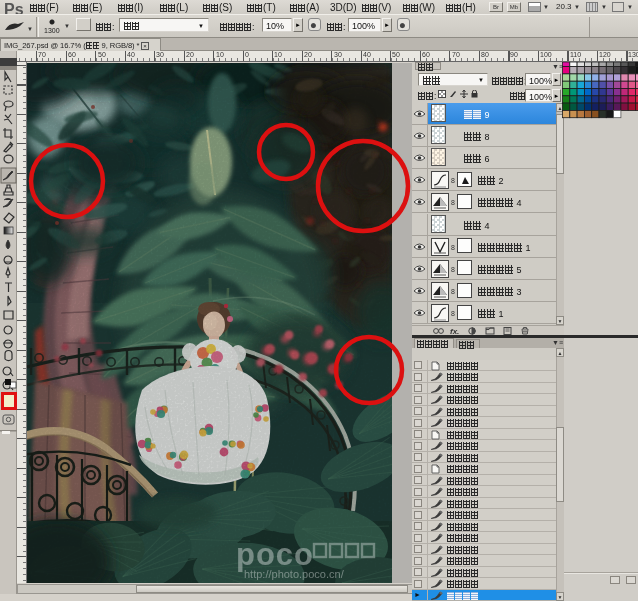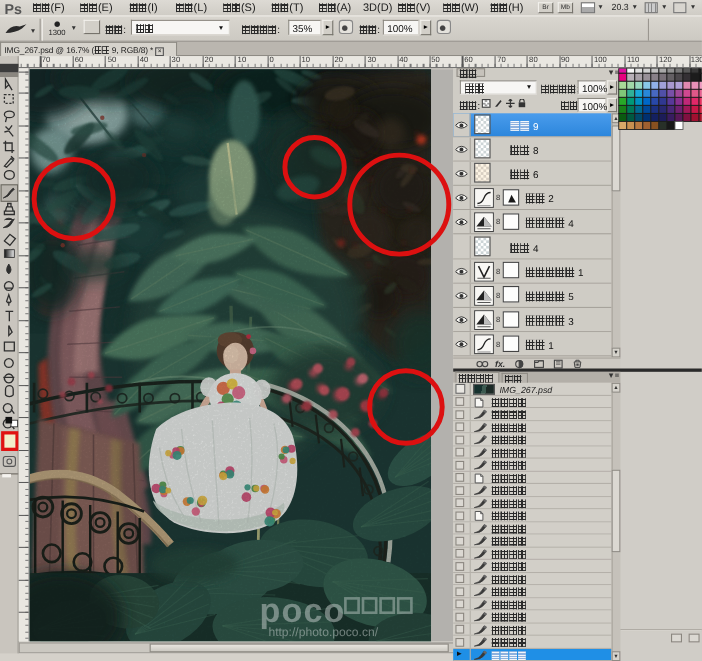--- a/index.html
+++ b/index.html
@@ -20,21 +20,21 @@
 #vruler{left:17px;top:62px;width:10px;height:521px;background:#e9e7e1;border-right:1px solid #777}
 #photo{left:27px;top:63px;width:365px;height:520px;background:#22423e;overflow:hidden}
 #paste{left:392px;top:63px;width:20px;height:520px;background:#b3b1ad}
 #hscroll{left:17px;top:584px;width:397px;height:10px;background:#cbc8c1;border:1px solid #999690}
 #hthumb{left:136px;top:585px;width:272px;height:8px;background:linear-gradient(#e8e5df,#ccc9c2);border:1px solid #8e8b84}
 #statusb{left:0;top:594px;width:638px;height:7px;background:#d5d1ca}
 #panels{left:412px;top:62px;width:226px;height:539px;background:#d0cdc6}
 svg{display:block}
 </style></head><body>
 <div id="menubar" class="abs">
-<span class="mi" style="left:4px;top:1px;font-weight:bold;font-size:13px;color:#555">Ps</span>
+<span class="mi" style="left:4px;top:1px;font-weight:bold;font-size:16px;color:#555">Ps</span>
 <span class="mi" style="left:30px"><i class="z"></i><i class="z"></i>(F)</span>
 <span class="mi" style="left:73px"><i class="z"></i><i class="z"></i>(E)</span>
 <span class="mi" style="left:118px"><i class="z"></i><i class="z"></i>(I)</span>
 <span class="mi" style="left:160px"><i class="z"></i><i class="z"></i>(L)</span>
 <span class="mi" style="left:203px"><i class="z"></i><i class="z"></i>(S)</span>
 <span class="mi" style="left:247px"><i class="z"></i><i class="z"></i>(T)</span>
 <span class="mi" style="left:290px"><i class="z"></i><i class="z"></i>(A)</span>
 <span class="mi" style="left:330px">3D(D)</span>
 <span class="mi" style="left:362px"><i class="z"></i><i class="z"></i>(V)</span>
 <span class="mi" style="left:403px"><i class="z"></i><i class="z"></i>(W)</span>
@@ -59,21 +59,21 @@
 <span class="abs" style="left:27px;top:11px;font-size:6px;color:#333">▼</span>
 <span class="abs" style="left:36px;top:2px;width:1px;height:20px;background:#9a968f"></span>
 <span class="abs" style="left:38px;top:2px;width:1px;height:20px;background:#f0eee9"></span>
 <span class="abs" style="left:48px;top:3px;width:8px;height:8px;border-radius:50%;background:radial-gradient(circle,#222 0 2px,rgba(0,0,0,0) 3px)"></span>
 <span class="abs" style="left:44px;top:12px;font-size:7px;color:#222">1300</span>
 <span class="abs" style="left:64px;top:8px;font-size:6px;color:#333">▼</span>
 <span class="abs btn3" style="left:76px;top:3px;width:15px;height:13px"></span>
 <span class="abs" style="left:96px;top:7px;font-size:9px;color:#111"><i class="z"></i><i class="z"></i>:</span>
 <span class="abs fld" style="left:119px;top:3px;width:90px;height:14px;padding:2px 0 0 4px"><i class="z"></i><i class="z"></i><span style="position:absolute;right:4px;top:4px;font-size:6px">▼</span></span>
 <span class="abs" style="left:220px;top:7px;font-size:9px;color:#111"><i class="z"></i><i class="z"></i><i class="z"></i><i class="z"></i>:</span>
-<span class="abs fld" style="left:262px;top:3px;width:30px;height:14px;padding:2px 0 0 3px">35%</span>
+<span class="abs fld" style="left:262px;top:3px;width:30px;height:14px;padding:2px 0 0 3px">10%</span>
 <span class="abs btn3" style="left:293px;top:3px;width:10px;height:14px;font-size:6px;text-align:center;line-height:13px">►</span>
 <span class="abs" style="left:308px;top:3px;width:13px;height:13px;border:1px solid #888;border-radius:3px;background:radial-gradient(circle at 40% 60%,#444 0 2px,#e4e2dc 3px)"></span>
 <span class="abs" style="left:327px;top:7px;font-size:9px;color:#111"><i class="z"></i><i class="z"></i>:</span>
 <span class="abs fld" style="left:348px;top:3px;width:33px;height:14px;padding:2px 0 0 3px">100%</span>
 <span class="abs btn3" style="left:382px;top:3px;width:10px;height:14px;font-size:6px;text-align:center;line-height:13px">►</span>
 <span class="abs" style="left:397px;top:3px;width:13px;height:13px;border:1px solid #888;border-radius:3px;background:radial-gradient(circle at 40% 60%,#444 0 2px,#e4e2dc 3px)"></span>
 <span class="abs" style="left:589px;top:2px;width:1px;height:20px;background:#9a968f"></span>
 </div>
 <div id="tabrow" class="abs"></div>
 <div id="doctab" class="abs">IMG_267.psd @ 16.7% (<i class="z" style="width:6px;height:7px"></i><i class="z" style="width:6px;height:7px"></i> 9, RGB/8) * <span style="border:1px solid #555;font-size:6px;padding:0 1px">×</span></div>
@@ -882,26 +882,20 @@
           <path d="M93.5 3 h4 M93.5 5 h4" stroke-width="0.8"></path>
           <path d="M110 3 h6 l-0.7 5 h-4.6 Z M111.5 3 v-1.5 h3 v1.5 M111.8 4.5 v2 M113 4.5 v2 M114.2 4.5 v2" stroke-width="0.9"></path>
         </g>
       </svg>
     </div>
 <div class="abs" style="left:0;top:272.5px;width:226px;height:3px;background:#2a2a2a"></div>
 <div class="abs" style="left:0;top:275.5px;width:152px;height:10px;background:#b3afa8"></div>
 <div class="abs" style="left:2px;top:275.5px;width:40px;height:10px;background:#c9c5be;border:1px solid #918d86;border-bottom:none;font-size:8px;padding:1px 0 0 2px"><i class="z z"></i><i class="z z"></i><i class="z z"></i><i class="z z"></i></div>
 <div class="abs" style="left:44px;top:276.5px;width:24px;height:9px;background:#b8b4ad;border:1px solid #918d86;border-bottom:none;font-size:8px;padding:1px 0 0 2px"><i class="z z"></i><i class="z z"></i></div>
 <div class="abs" style="left:140px;top:277px;font-size:7px;color:#333">▼≡</div>
-<div class="abs" style="left:0;top:285.5px;width:144px;height:12px;background:#d2cfc8;border-bottom:1px solid #b4b0a9">
-      <span class="abs" style="left:2px;top:1px;width:9px;height:9px;border:1px solid #666;background:#e8e6e1"></span>
-      <span class="abs" style="left:15px;top:0;width:1px;height:100%;background:#a7a39c"></span>
-      <span class="abs" style="left:18px;top:1px;width:20px;height:10px;background:linear-gradient(100deg,#16312e 0 40%,#3c5a50 40% 60%,#1c2a26 60%);border:1px solid #555"></span>
-      <span class="abs" style="left:42px;top:2px;font-size:8px;color:#222;font-style:italic">IMG_267.psd</span>
-    </div>
 <div class="abs" style="left:0;top:297.50px;width:144px;height:11.50px;background:#d2cfc8;border-bottom:1px solid #b4b0a9">
 <span class="abs" style="left:2px;top:1.5px;width:8px;height:8px;border:1px solid #8a867f;background:#dbd8d2"></span>
 <span class="abs" style="left:15px;top:0;width:1px;height:100%;background:#b4b0a9"></span>
 <span class="abs" style="left:19px;top:1px">
         <svg width="9" height="10">
           <path d="M1 1 h5 l2 2 v6 h-7 Z" fill="#f8f7f4" stroke="#555" stroke-width="0.9"></path>
           <path d="M6 1 v2 h2" stroke="#555" fill="none" stroke-width="0.9"></path>
         </svg>
       </span>
 <span class="abs" style="left:35px;top:2px;font-size:8px"><i class="z z9" style="width:7px;height:8px"></i><i class="z z9" style="width:7px;height:8px"></i><i class="z z9" style="width:7px;height:8px"></i><i class="z z9" style="width:7px;height:8px"></i></span>

